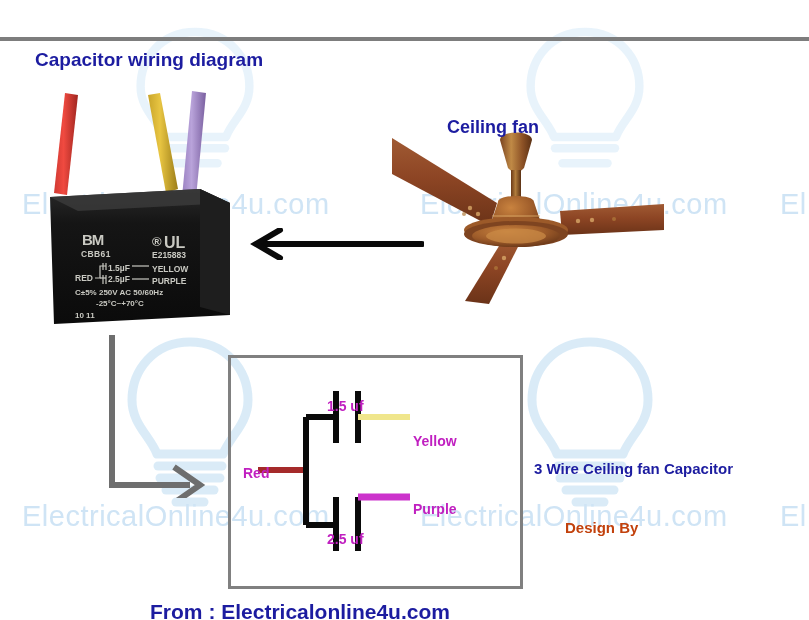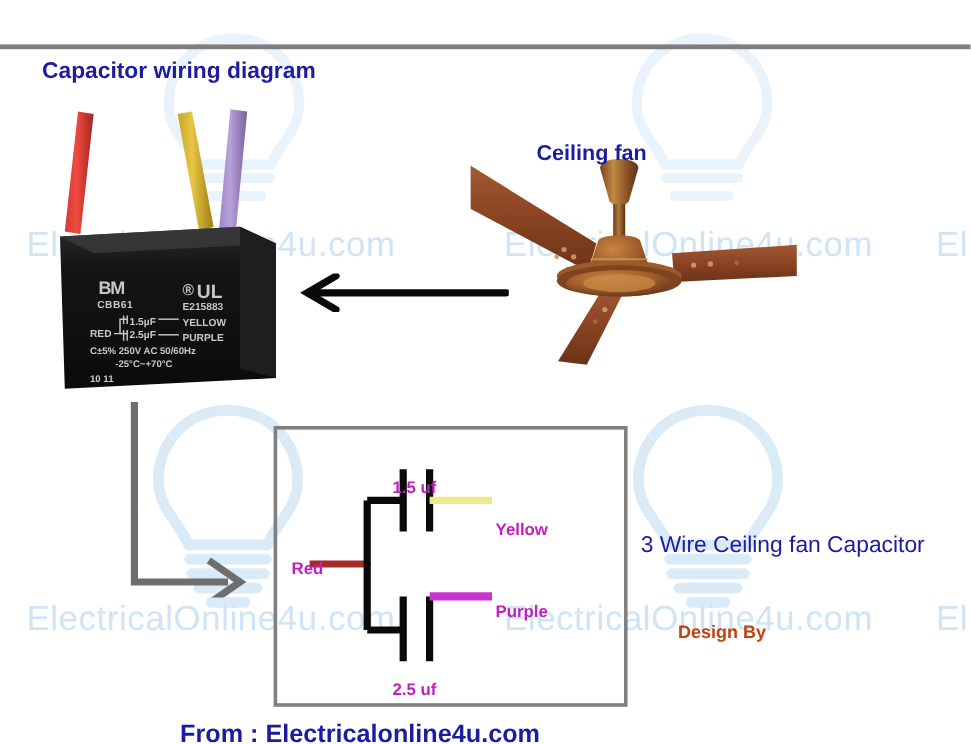--- a/index.html
+++ b/index.html
@@ -77,24 +77,24 @@
     font-size: 18px;
     font-weight: bold;
     color: #1c1ca0;
     z-index: 6;
     white-space: nowrap;
     margin-top: 20px;
   }
   .right-title {
     position: absolute;
     left: 534px;
-    top: 442px;
+    top: 456px;
     width: 250px;
-    font-size: 19px;
-    font-weight: normal;
+    font-size: 15px;
+    font-weight: bold;
     line-height: 26px;
     color: #1c1ca0;
     z-index: 6;
   }
   .credit {
     position: absolute;
     left: 565px;
     top: 518px;
     width: 240px;
     font-size: 15px;
@@ -169,21 +169,21 @@
   }
   .ckt-label {
     position: absolute;
     font-size: 14px;
     font-weight: bold;
     color: #c020c0;
     z-index: 7;
     white-space: nowrap;
   }
   .lbl-15 { left: 327px; top: 398px; }
-  .lbl-25 { left: 327px; top: 531px; margin-top: 35px; }
+  .lbl-25 { left: 327px; top: 531px; }
   .lbl-red { left: 243px; top: 465px; }
   .lbl-yellow { left: 413px; top: 433px; }
   .lbl-purple { left: 413px; top: 501px; }
 </style>
 </head>
 <body>
 
 <div id="page">
 
   <div class="wm-layer">

